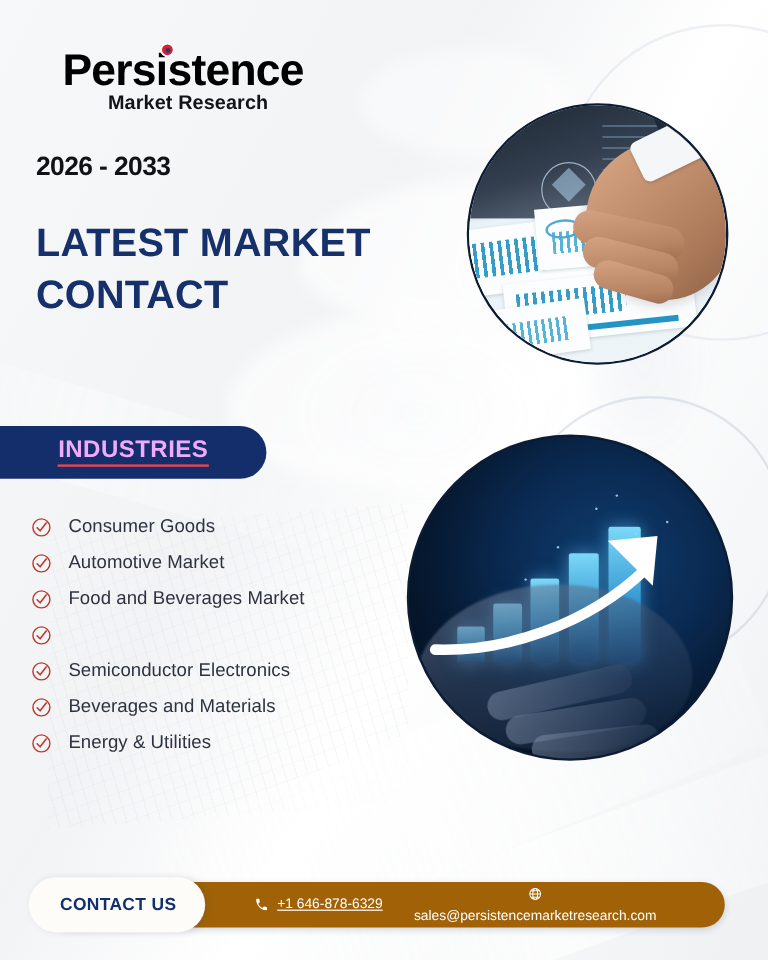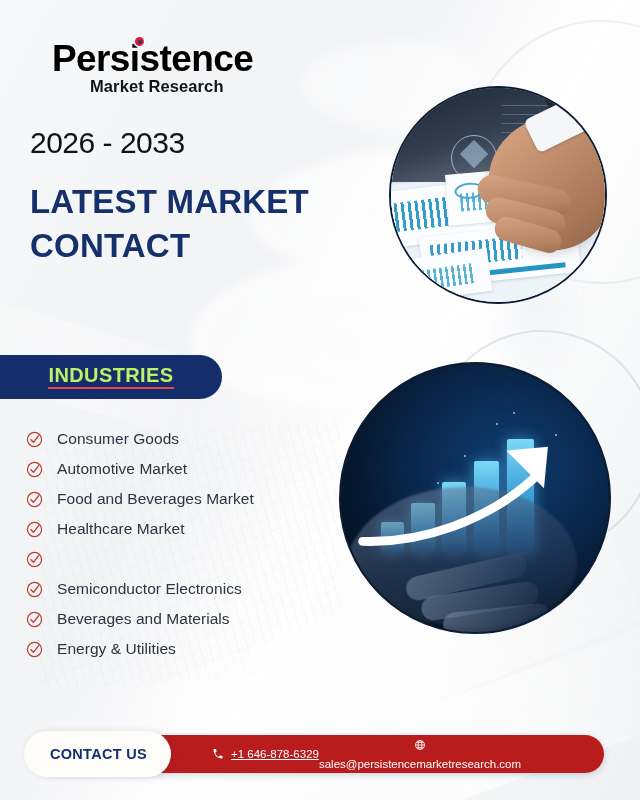--- a/index.html
+++ b/index.html
@@ -124,22 +124,22 @@
     color: #111418;
     letter-spacing: 0.1px;
     line-height: 1;
   }
 
   
   .years {
     position: absolute;
     left: 30px;
     top: 126px;
-    font-size: 30px;
-    font-weight: 400;
+    font-size: 22px;
+    font-weight: 700;
     color: #101215;
     letter-spacing: -0.5px;
   }
 
   
   .headline {
     position: absolute;
     left: 30px;
     top: 180px;
     width: 330px;
@@ -163,21 +163,21 @@
     background: #132e6b;
     border-top-right-radius: 24px;
     border-bottom-right-radius: 24px;
     display: flex;
     align-items: center;
     justify-content: center;
   }
   .badge-text {
     font-size: 20px;
     font-weight: 700;
-    color: #bef264;
+    color: #f0abfc;
     letter-spacing: 0.4px;
     border-bottom: 2px solid #e8454f;
     padding-bottom: 2px;
     line-height: 1;
   }
 
   
   .list {
     position: absolute;
     left: 26px;
@@ -359,21 +359,21 @@
     opacity: .8;
   }
 
   
   .contact-bar {
     position: absolute;
     left: 42px;
     top: 735px;
     width: 562px;
     height: 38px;
-    background: #b91c1c;
+    background: #a16207;
     border-radius: 19px;
     display: flex;
     align-items: center;
     box-shadow: 0 2px 6px rgba(20,40,80,.18);
   }
   .contact-pill {
     position: absolute;
     left: -18px;
     top: -4px;
     height: 46px;
@@ -388,20 +388,21 @@
     font-size: 14.5px;
     font-weight: 700;
     color: #12306e;
     letter-spacing: 0.3px;
     white-space: nowrap;
   }
   .contact-items {
     display: flex;
     align-items: center;
     margin-left: 170px;
+    gap: 26px;
   }
   .contact-item {
     display: flex;
     align-items: center;
     gap: 7px;
     color: #ffffff;
     font-size: 11.5px;
     white-space: nowrap;
   }
   .contact-item .ct-phone { text-decoration: underline; }
@@ -464,27 +465,20 @@
     </div>
 
     <div class="list-item">
       <svg class="check-icon" viewBox="0 0 24 24" fill="none">
         <circle cx="12" cy="12" r="10" stroke="#c0392f" stroke-width="1.7"></circle>
         <path d="M7 12.4 L10.5 16 L17.6 6.8" stroke="#c0392f" stroke-width="1.9" stroke-linecap="round" stroke-linejoin="round"></path>
       </svg>
       <span class="item-label">Food and Beverages Market</span>
     </div>
 
-    <div class="list-item">
-      <svg class="check-icon" viewBox="0 0 24 24" fill="none">
-        <circle cx="12" cy="12" r="10" stroke="#c0392f" stroke-width="1.7"></circle>
-        <path d="M7 12.4 L10.5 16 L17.6 6.8" stroke="#c0392f" stroke-width="1.9" stroke-linecap="round" stroke-linejoin="round"></path>
-      </svg>
-      <span class="item-label">Healthcare Market</span>
-    </div>
 
     <div class="list-item">
       <svg class="check-icon" viewBox="0 0 24 24" fill="none">
         <circle cx="12" cy="12" r="10" stroke="#c0392f" stroke-width="1.7"></circle>
         <path d="M7 12.4 L10.5 16 L17.6 6.8" stroke="#c0392f" stroke-width="1.9" stroke-linecap="round" stroke-linejoin="round"></path>
       </svg>
     </div>
 
     <div class="list-item">
       <svg class="check-icon" viewBox="0 0 24 24" fill="none">

